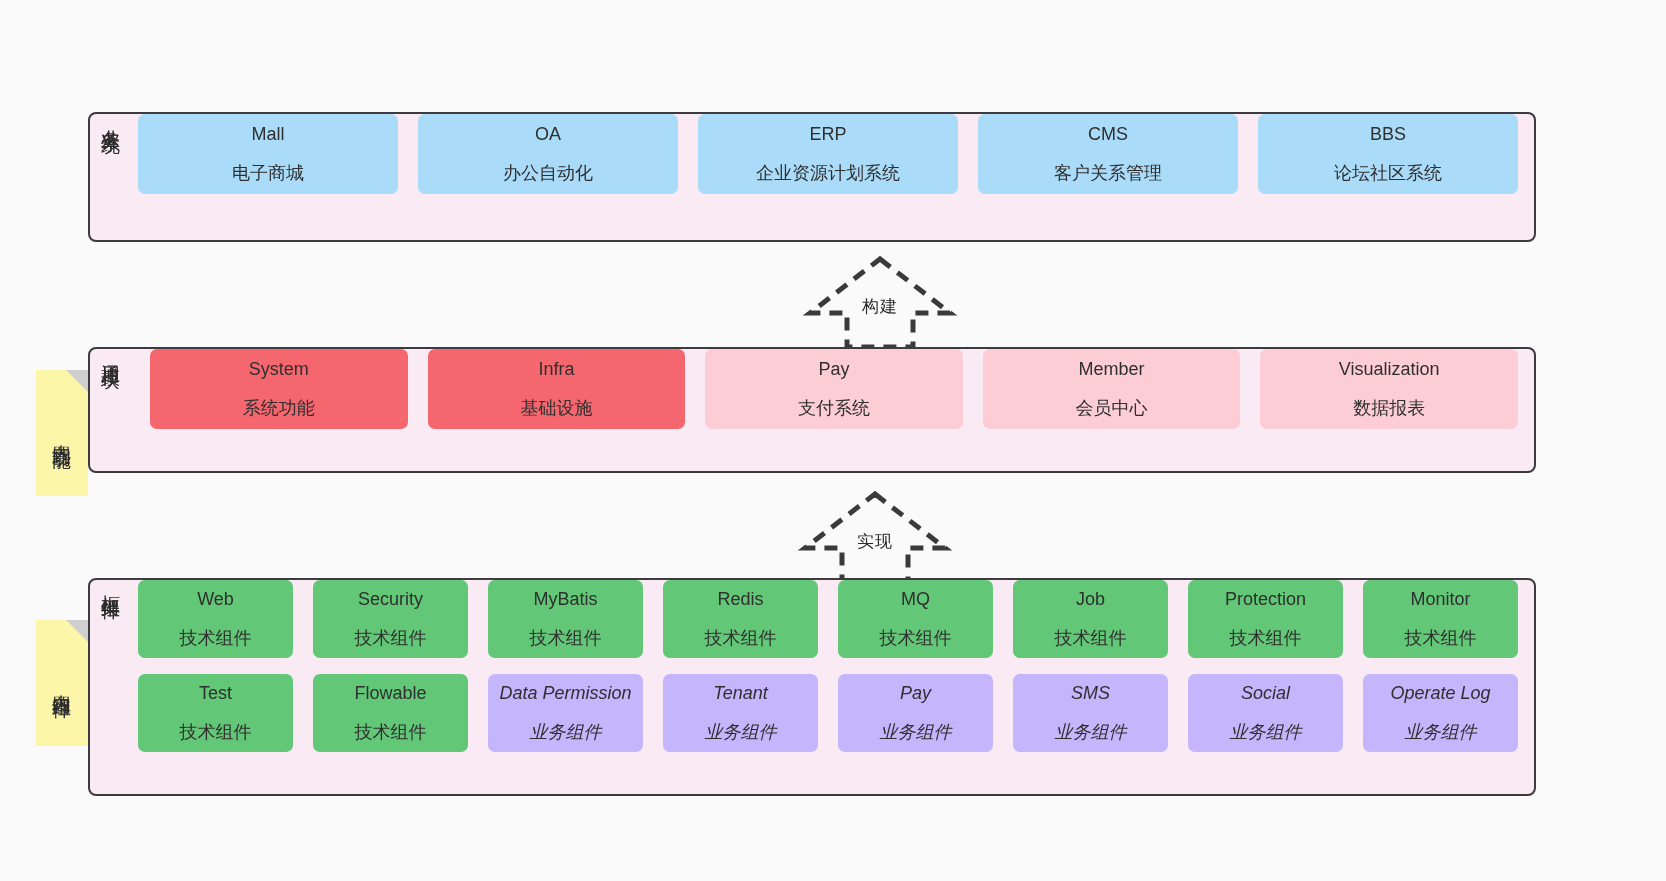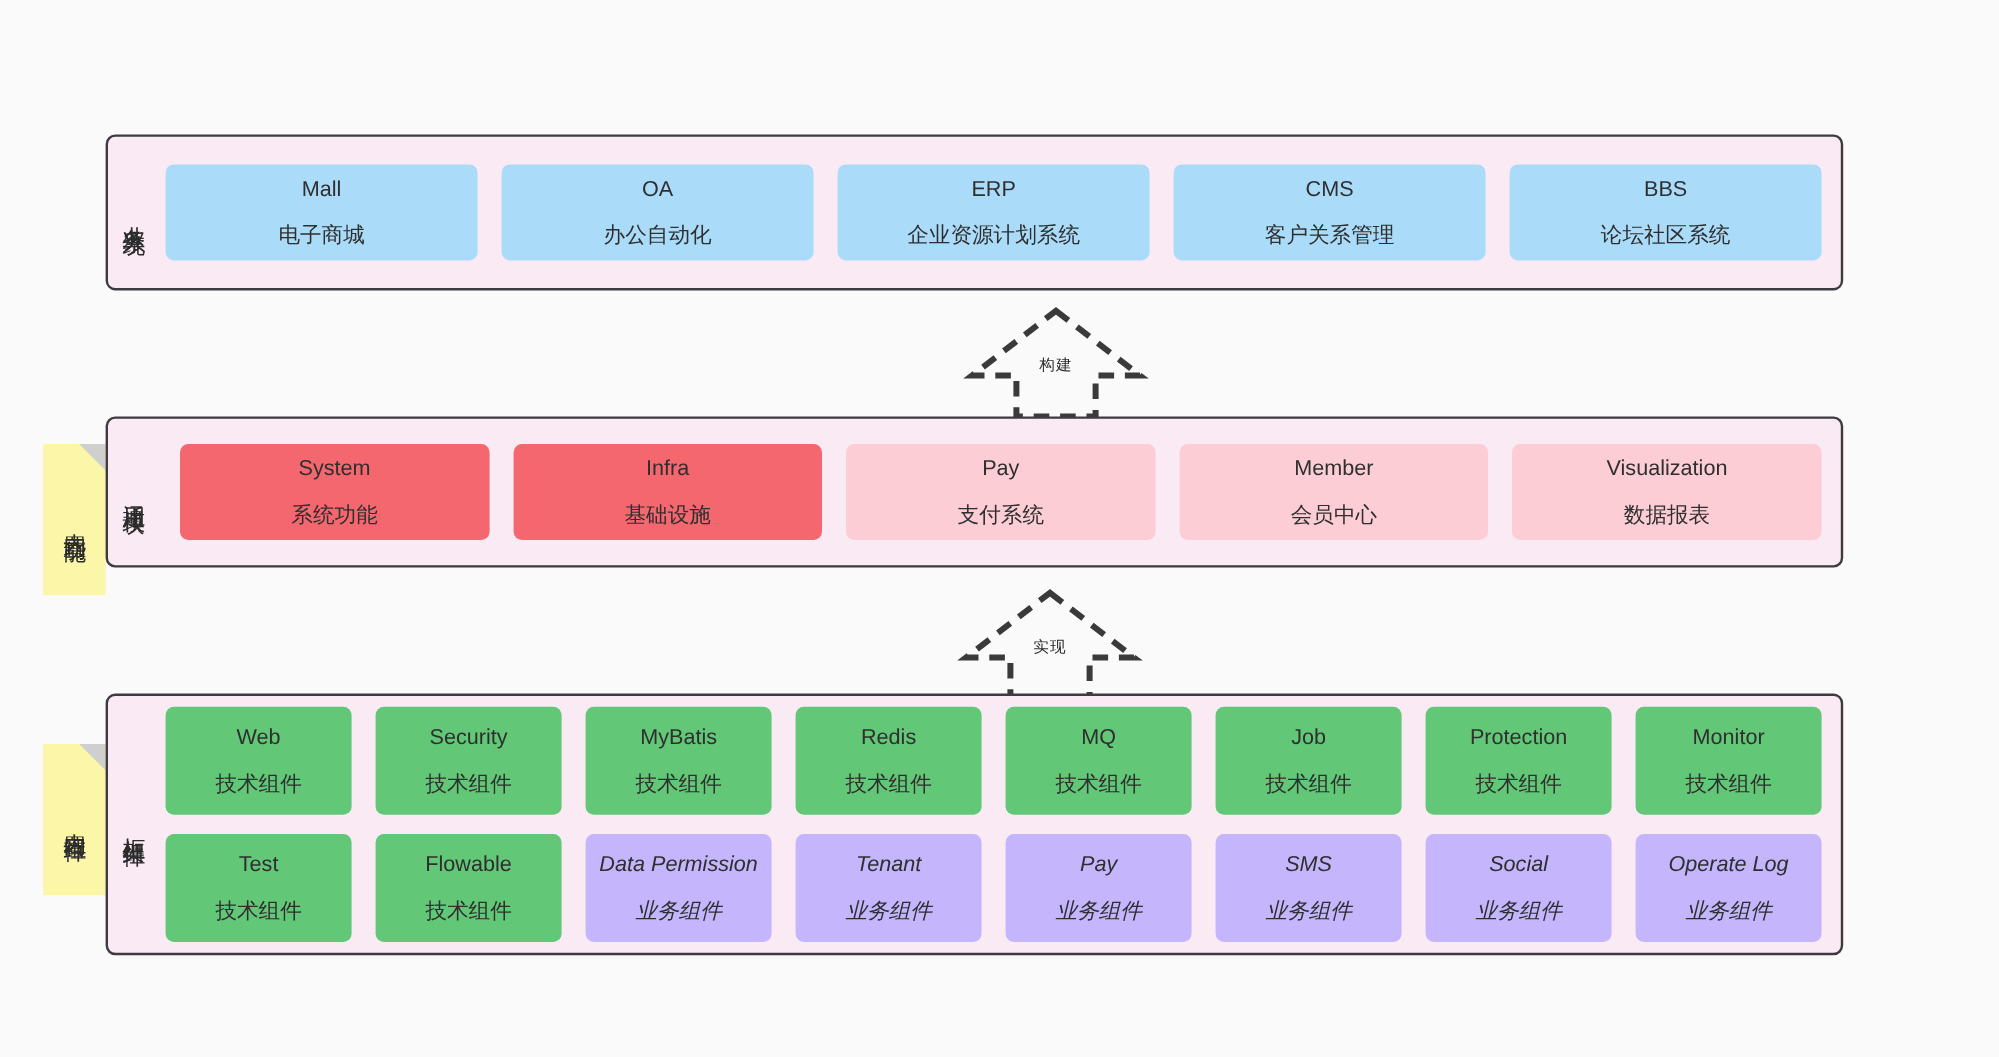--- a/index.html
+++ b/index.html
@@ -17,21 +17,21 @@
   }
 
   
   .layer {
     position: absolute;
     box-sizing: border-box;
     background: #f9eaf4;
     border: 2px solid #3d3b3f;
     border-radius: 8px;
     display: flex;
-    align-items: center;
+    align-items: flex-start;
   }
   .layer-title {
     flex: 0 0 auto;
     width: 42px;
     display: flex;
     align-items: center;
     justify-content: center;
     font-size: 19px;
     color: #2b2b2b;
     writing-mode: vertical-rl;
@@ -68,21 +68,21 @@
     font-size: 18px;
     line-height: 1.28;
     padding: 4px 6px;
     min-width: 0;
   }
   .box .en { white-space: normal; }
   .box .cn { white-space: nowrap; margin-top: 16px; }
 
   .r1 .box { height: 80px; }
   .r2 .box { height: 80px; }
-  .r3 .box { height: 90px; }
+  .r3 .box { height: 78px; }
 
   .blue       { background: #aadcfa; }
   .red-strong { background: #f4676e; }
   .red-light  { background: #fccdd5; }
   .green-strong { background: #62c777; }
   .green-light  { background: #c4b5fd; font-style: italic; }
 
   
   .note {
     position: absolute;
@@ -114,21 +114,21 @@
     position: absolute;
     width: 150px;
     height: 95px;
   }
   .arrow svg { display: block; overflow: visible; }
   .arrow .lbl {
     position: absolute;
     left: 50%;
     transform: translateX(-50%);
     top: 40px;
-    font-size: 13px;
+    font-size: 17px;
     color: #2b2b2b;
     background: transparent;
     white-space: nowrap;
     letter-spacing: 1px;
   }
 </style>
 </head>
 <body>
 
 <div id="canvas">

